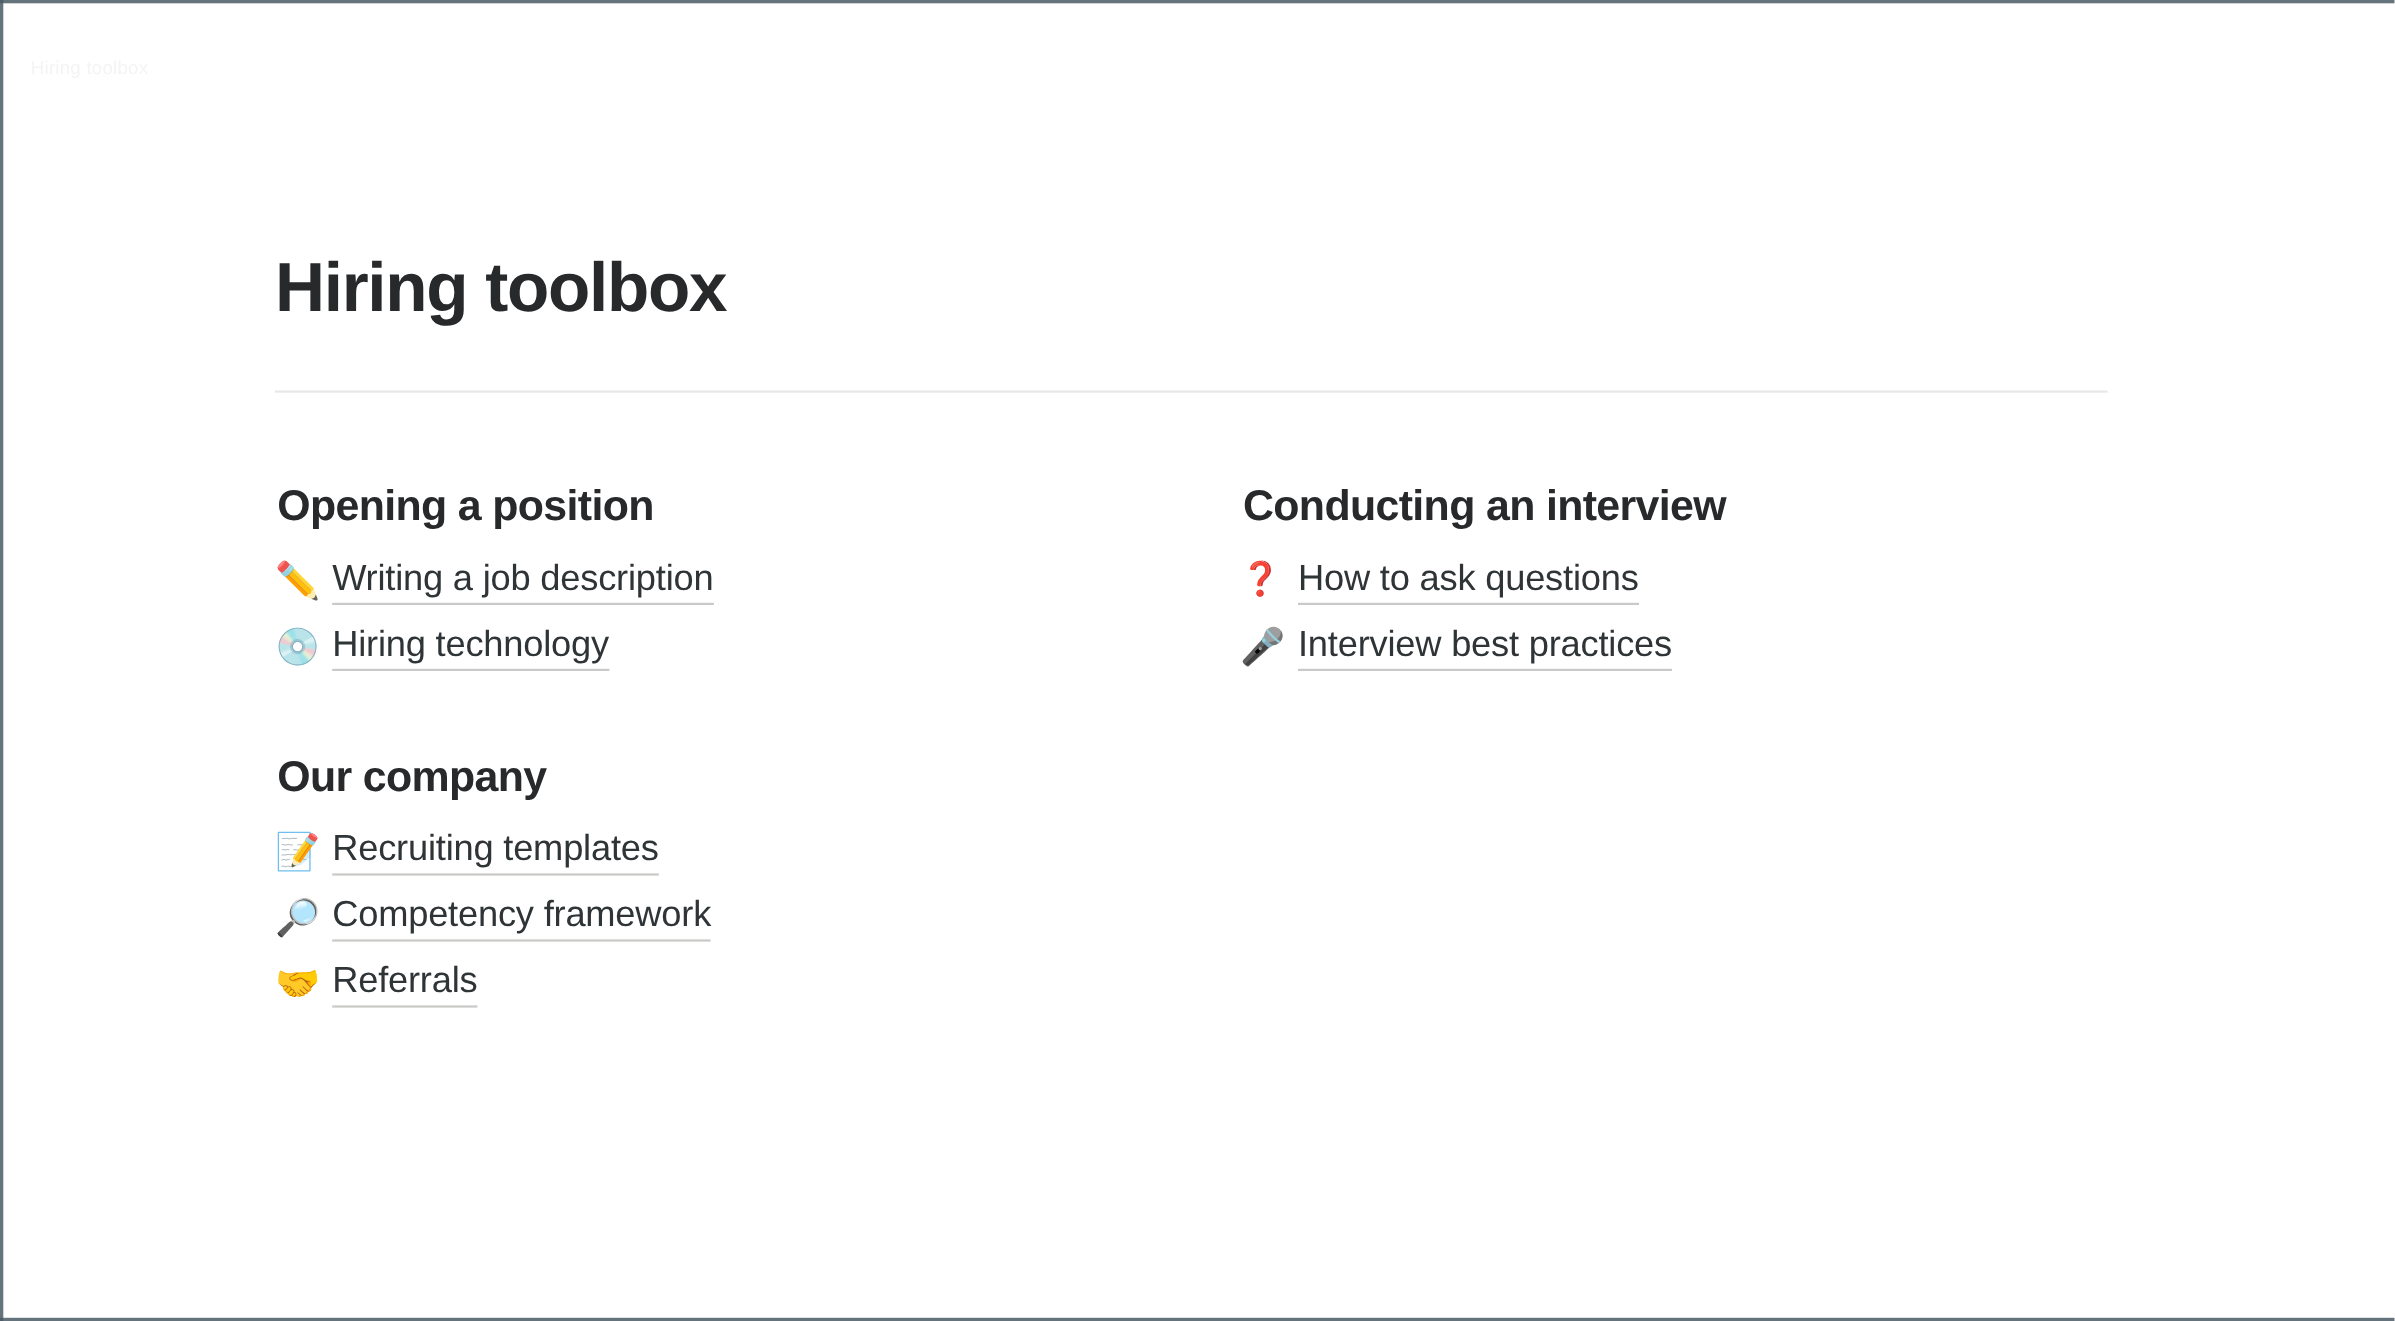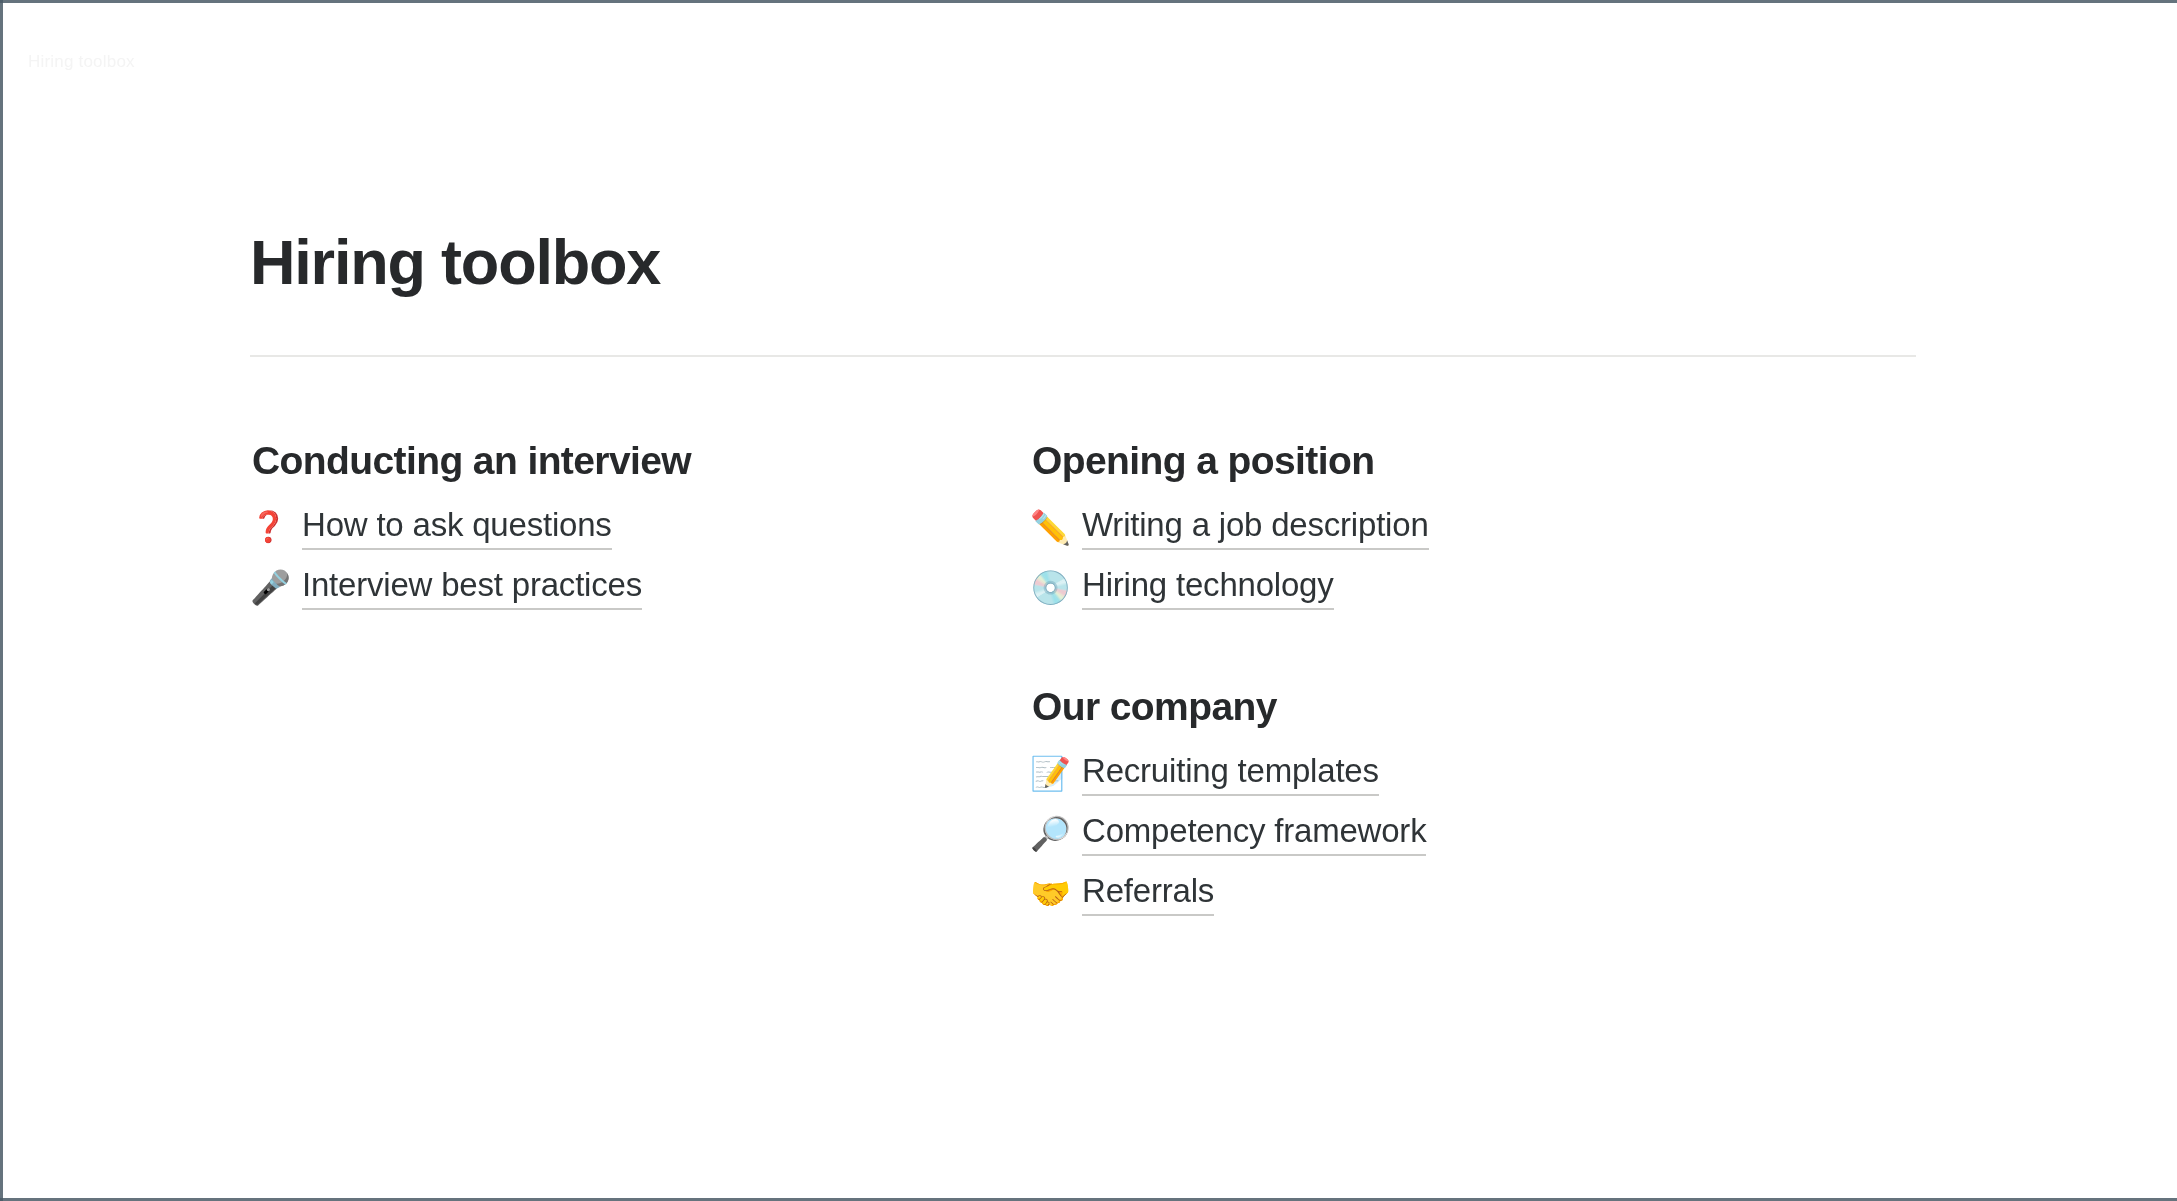--- a/index.html
+++ b/index.html
@@ -137,69 +137,69 @@
 
 <div class="breadcrumb">Hiring toolbox</div>
 
 <div class="doc">
 
   <h1 class="title">Hiring toolbox</h1>
   <div class="divider"></div>
 
   <div class="columns">
 
+    <div class="col left">
+
+      <div class="section">
+        <div class="section-heading">Opening a position</div>
+
+        <div class="link-row">
+          <span class="emoji">✏️</span>
+          <a class="link-text">Writing a job description</a>
+        </div>
+
+        <div class="link-row">
+          <span class="emoji">💿</span>
+          <a class="link-text">Hiring technology</a>
+        </div>
+      </div>
+
+      <div class="section">
+        <div class="section-heading">Our company</div>
+
+        <div class="link-row">
+          <span class="emoji">📝</span>
+          <a class="link-text">Recruiting templates</a>
+        </div>
+
+        <div class="link-row">
+          <span class="emoji">🔎</span>
+          <a class="link-text">Competency framework</a>
+        </div>
+
+        <div class="link-row">
+          <span class="emoji">🤝</span>
+          <a class="link-text">Referrals</a>
+        </div>
+      </div>
+
+    </div>
+
     <div class="col right">
 
       <div class="section">
         <div class="section-heading">Conducting an interview</div>
 
         <div class="link-row">
           <span class="emoji small">❓</span>
           <a class="link-text">How to ask questions</a>
         </div>
 
         <div class="link-row">
           <span class="emoji">🎤</span>
           <a class="link-text">Interview best practices</a>
         </div>
       </div>
 
     </div>
 
-    <div class="col left">
-
-      <div class="section">
-        <div class="section-heading">Opening a position</div>
-
-        <div class="link-row">
-          <span class="emoji">✏️</span>
-          <a class="link-text">Writing a job description</a>
-        </div>
-
-        <div class="link-row">
-          <span class="emoji">💿</span>
-          <a class="link-text">Hiring technology</a>
-        </div>
-      </div>
-
-      <div class="section">
-        <div class="section-heading">Our company</div>
-
-        <div class="link-row">
-          <span class="emoji">📝</span>
-          <a class="link-text">Recruiting templates</a>
-        </div>
-
-        <div class="link-row">
-          <span class="emoji">🔎</span>
-          <a class="link-text">Competency framework</a>
-        </div>
-
-        <div class="link-row">
-          <span class="emoji">🤝</span>
-          <a class="link-text">Referrals</a>
-        </div>
-      </div>
-
-    </div>
-
   </div>
 </div>
 
 </body></html>

